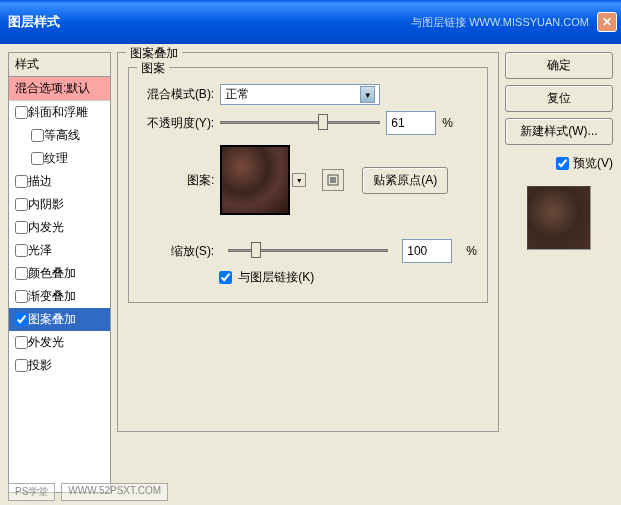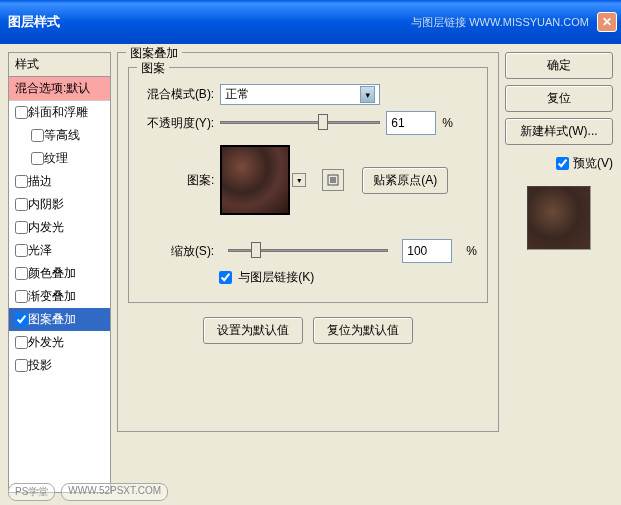--- a/index.html
+++ b/index.html
@@ -33,21 +33,21 @@
 .pattern-arrow { position: absolute; right: -18px; top: 50%; transform: translateY(-50%); width: 14px; height: 14px; border: 1px solid #888; background: #ece9d8; display: flex; align-items: center; justify-content: center; font-size: 8px; }
 .small-icon-btn { width: 22px; height: 22px; border: 1px solid #888; background: #ece9d8; display: flex; align-items: center; justify-content: center; }
 .btn { border: 1px solid #888; background: #ece9d8; padding: 4px 10px; border-radius: 3px; cursor: pointer; box-shadow: inset 1px 1px 0 #fff; }
 .btn-wide { width: 100px; text-align: center; }
 .right-panel { width: 110px; display: flex; flex-direction: column; gap: 6px; align-items: stretch; }
 .right-panel .btn { width: 100%; text-align: center; }
 .preview-check { display: flex; align-items: center; gap: 4px; justify-content: flex-end; margin-top: 4px; }
 .preview-box { width: 64px; height: 64px; border: 1px inset #999; background: #4a3530; margin: 8px auto; }
 .preview-img { width: 100%; height: 100%; background: radial-gradient(circle at 40% 40%, #6a4a3a, #3a2820 50%, #4a3028); }
 .footer { position: absolute; bottom: 4px; left: 8px; display: flex; gap: 6px; }
-.footer-tag { background: rgba(255,255,255,0.4); border: 1px solid #aaa; padding: 1px 6px; font-size: 10px; color: #888; border-radius: 8px; }
+.footer-tag { background: rgba(255,255,255,0.4); border: 1px solid #aaa; padding: 1px 6px; font-size: 10px; color: #888; border-radius: 0; }
 .inner-content-area { background: #ece9d8; height: 380px; }
 </style>
 </head>
 <body>
 
 <div class="titlebar">
   <span class="titlebar-text">图层样式</span>
   <span class="titlebar-brand">与图层链接  WWW.MISSYUAN.COM</span>
   <div class="close-btn">
     <span>✕</span>
@@ -164,24 +164,20 @@
             </div>
           <span>%</span>
         </div>
 
         <div class="row" style="margin-left:80px;">
           <input type="checkbox" checked="" style="">
           <span>与图层链接(K)</span>
         </div>
       </div>
 
-      <div class="row" style="justify-content:center;margin-top:14px;gap:10px;">
-        <button class="btn btn-wide">设置为默认值</button>
-        <button class="btn btn-wide">复位为默认值</button>
-      </div>
     </div>
   </div>
 
   <div class="right-panel">
     <button class="btn">确定</button>
     <button class="btn">复位</button>
     <button class="btn">新建样式(W)...</button>
     <div class="preview-check">
       <input type="checkbox" checked="" style="">
       <span>预览(V)</span>

